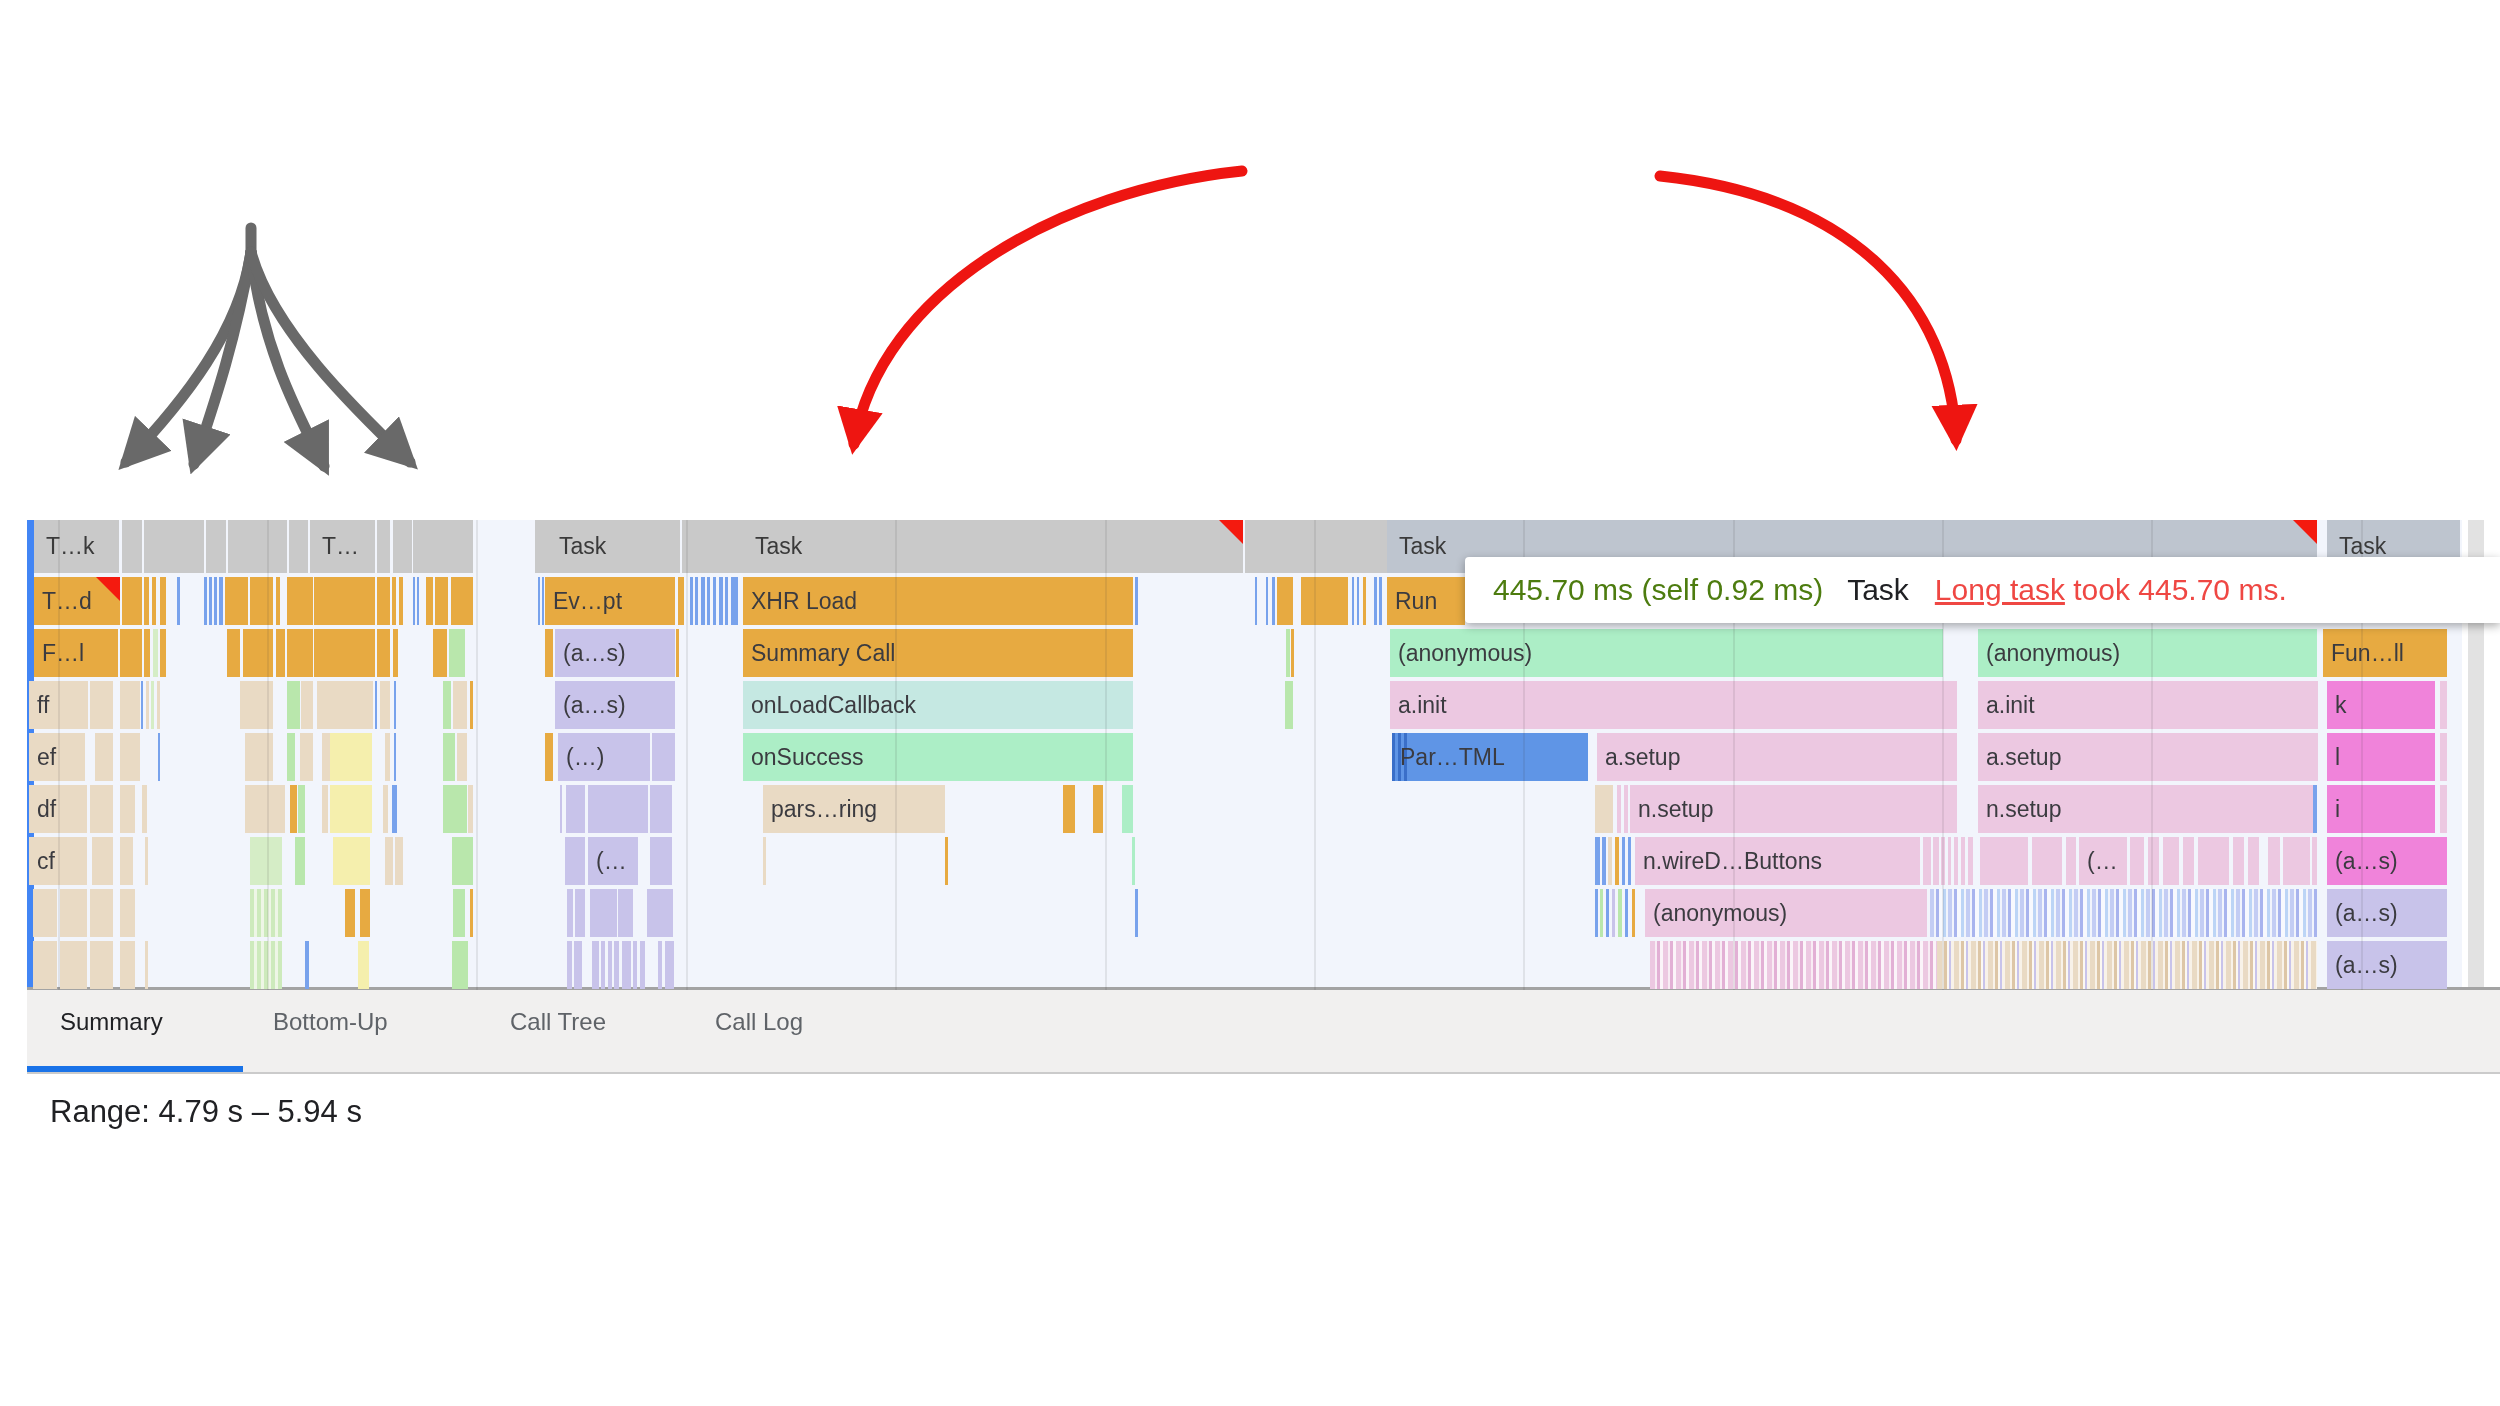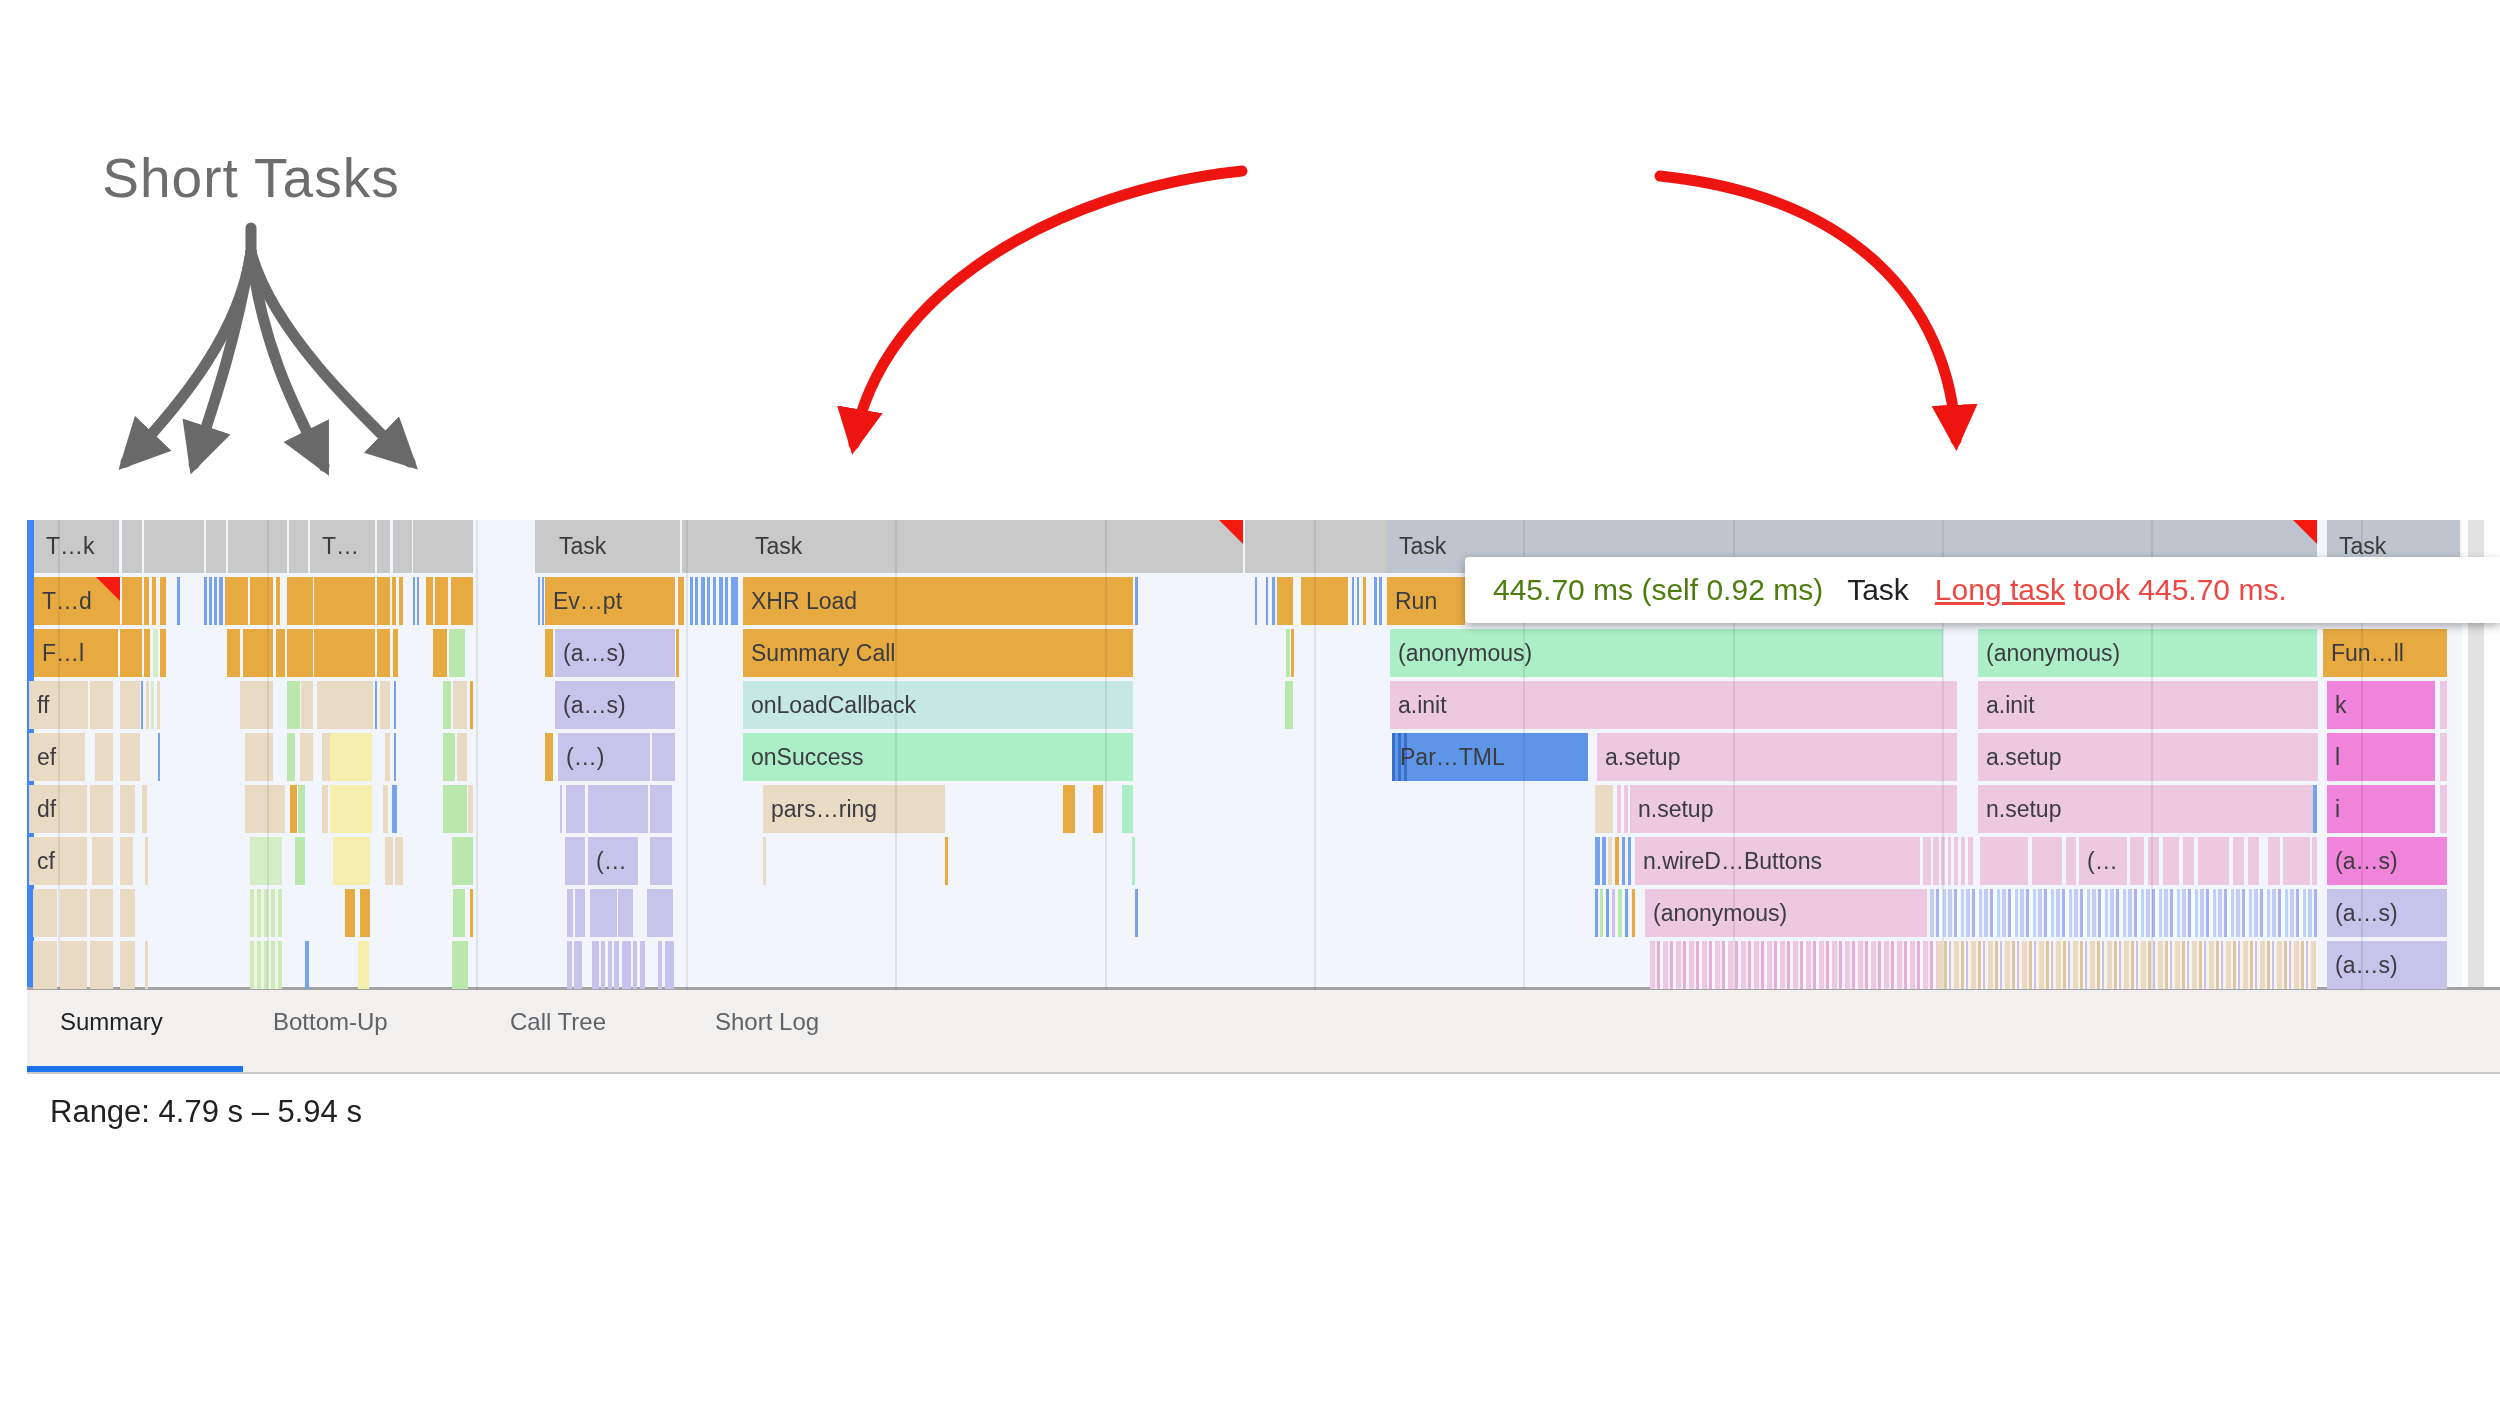--- a/index.html
+++ b/index.html
@@ -52,21 +52,20 @@
   .tab.sel{color:#202124;}
   #tab-underline{left:27px;top:1066px;width:216px;height:6px;background:#1a73e8;z-index:4;}
   #range-label{left:50px;top:1094px;font-size:31px;color:#202124;}
   svg.overlay{position:absolute;left:0;top:0;z-index:10;pointer-events:none;}
 </style>
 </head>
 <body>
 
 <div id="stage">
 
-  <div class="annot" id="short-label">Short Tasks</div>
 
   <svg class="overlay" width="2500" height="1406" viewBox="0 0 2500 1406">
     <defs>
       <marker id="mgray" markerWidth="4.6" markerHeight="4.6" refX="3.6" refY="2.3" orient="auto">
         <path d="M0,0 L4.6,2.3 L0,4.6 z" fill="#696969"></path>
       </marker>
       <marker id="mred" markerWidth="4.2" markerHeight="4.2" refX="3.2" refY="2.1" orient="auto">
         <path d="M0,0 L4.2,2.1 L0,4.2 z" fill="#ee1511"></path>
       </marker>
     </defs>
@@ -395,18 +394,18 @@
   </div>
 
   <div class="abs" id="chart-divider"></div>
   <div class="abs" id="tabbar"></div>
   <div class="abs" id="tabbar-border"></div>
   <div class="abs" id="tab-underline"></div>
   <div id="tabs-layer">
       <div class="tab sel" style="left: 60px;">Summary</div>
       <div class="tab" style="left: 273px;">Bottom-Up</div>
       <div class="tab" style="left: 510px;">Call Tree</div>
-      <div class="tab" style="left: 715px;">Short Log</div>
+      <div class="tab" style="left: 715px;">Call Log</div>
     </div>
 
   <div class="abs" id="range-label">Range: 4.79 s – 5.94 s</div>
 
 </div>
 
 </body></html>

